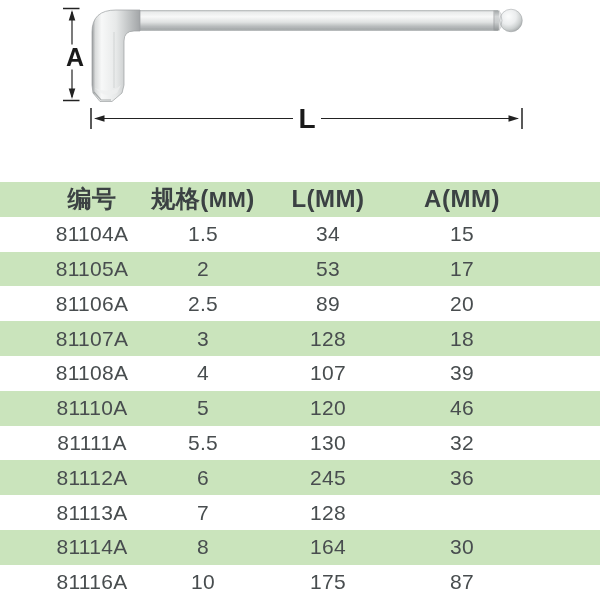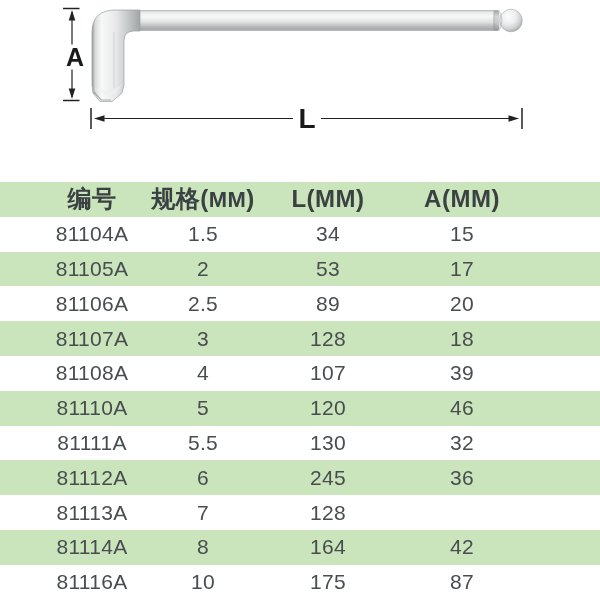--- a/index.html
+++ b/index.html
@@ -182,21 +182,21 @@
         <div class="cell">81113A</div>
         <div class="cell">7</div>
         <div class="cell">128</div>
         <div class="cell"></div>
       </div>
       <div class="trow green">
         <div class="cell"></div>
         <div class="cell">81114A</div>
         <div class="cell">8</div>
         <div class="cell">164</div>
-        <div class="cell">42</div>
+        <div class="cell">30</div>
         <div class="cell"></div>
       </div>
       <div class="trow">
         <div class="cell"></div>
         <div class="cell">81116A</div>
         <div class="cell">10</div>
         <div class="cell">175</div>
         <div class="cell">87</div>
         <div class="cell"></div>
       </div>

